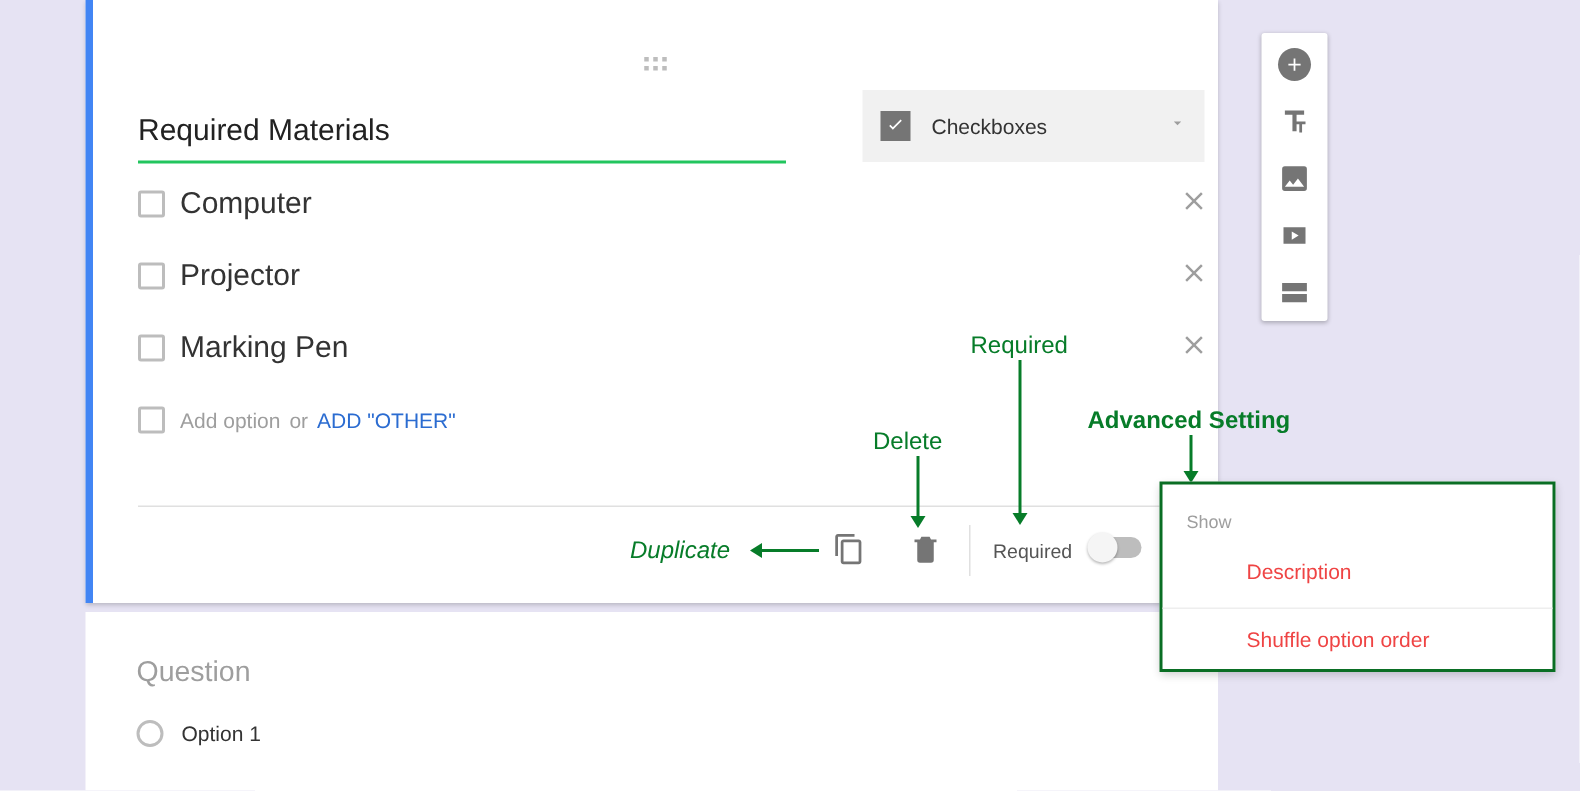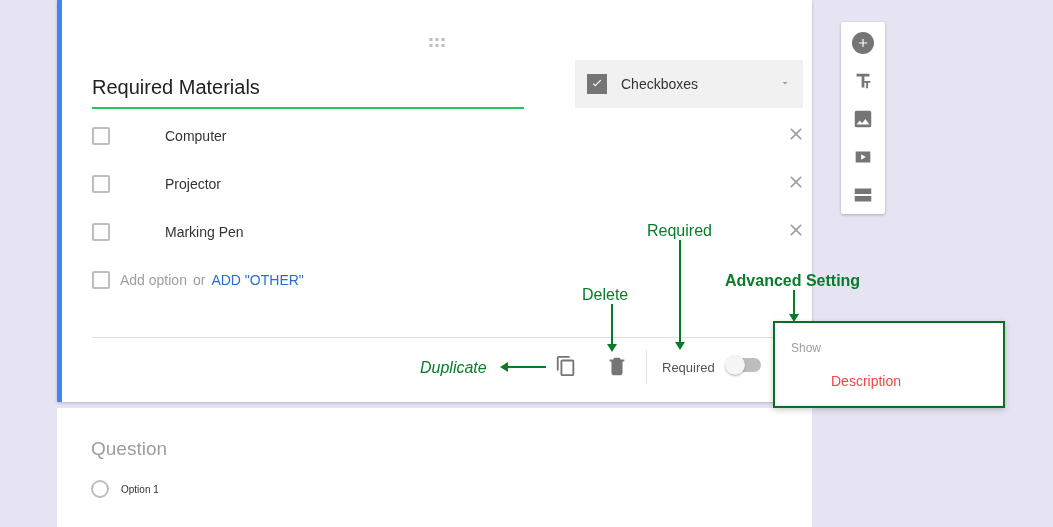--- a/index.html
+++ b/index.html
@@ -76,21 +76,21 @@
     left: 30px;
     width: 712px;
     height: 32px;
     display: flex;
     align-items: center;
   }
   .option-row .cb {
     width: 18px; height: 18px; border: 2px solid #bdbdbd; border-radius: 2px;
     margin-right: 10px;
   }
-  .option-row .op-label { font-size: 14px; color: #333; margin-left: 45px; }
+  .option-row .op-label { font-size: 20px; color: #333; }
   .option-row .op-placeholder { font-size: 14px; color: #9e9e9e; }
   .option-row .op-or { font-size: 14px; color: #9e9e9e; margin: 0 6px; }
   .option-row .op-addother { font-size: 14px; color: #2b6cd1; font-weight: 500; cursor: pointer; }
   .option-row .row-remove {
     position: absolute;
     right: -2px;
     cursor: pointer;
   }
   .option-row .row-remove svg { width: 20px; height: 20px; fill: #9e9e9e;}
 
@@ -163,21 +163,21 @@
   }
   .second-card .radio-row {
     position: absolute;
     left: 34px; top: 72px;
     display: flex; align-items: center;
   }
   .second-card .radio {
     width: 18px; height: 18px; border: 2px solid #bdbdbd; border-radius: 50%;
     margin-right: 12px;
   }
-  .second-card .radio-label { font-size: 10px; color: #333; }
+  .second-card .radio-label { font-size: 14px; color: #333; }
 
   
   .side-toolbar {
     position: absolute;
     left: 841px;
     top: 22px;
     width: 44px;
     background: #fff;
     box-shadow: 0 1px 3px rgba(0,0,0,0.25);
     border-radius: 2px;
@@ -191,21 +191,21 @@
     width: 22px; height: 22px; border-radius: 50%; background: #757575;
     display:flex; align-items:center; justify-content:center;
   }
   .side-toolbar .circle-plus svg { width: 14px; height: 14px; fill: #fff;}
 
   
   .adv-menu {
     position: absolute;
     left: 773px;
     top: 321px;
-    width: 232px;
+    width: 264px;
     border: 2px solid #0a6e24;
     background: #fff;
     box-shadow: 0 2px 6px rgba(0,0,0,0.2);
     padding-top: 12px;
   }
   .adv-menu .show-label {
     font-size: 12px; color: #9e9e9e;
     padding: 6px 16px 6px 16px;
   }
   .adv-menu .menu-item {
@@ -376,13 +376,14 @@
 </svg>
 <svg class="arrow-svg" style="left:786px; top:290px;" width="16" height="32">
   <line x1="8" y1="0" x2="8" y2="24"></line>
   <polygon points="3,24 8,32 13,24"></polygon>
 </svg>
 
 <div class="adv-menu">
   <div class="show-label">Show</div>
   <div class="menu-item">Description</div>
   <div class="menu-div"></div>
+  <div class="menu-item">Shuffle option order</div>
 </div>
 
 </body></html>

